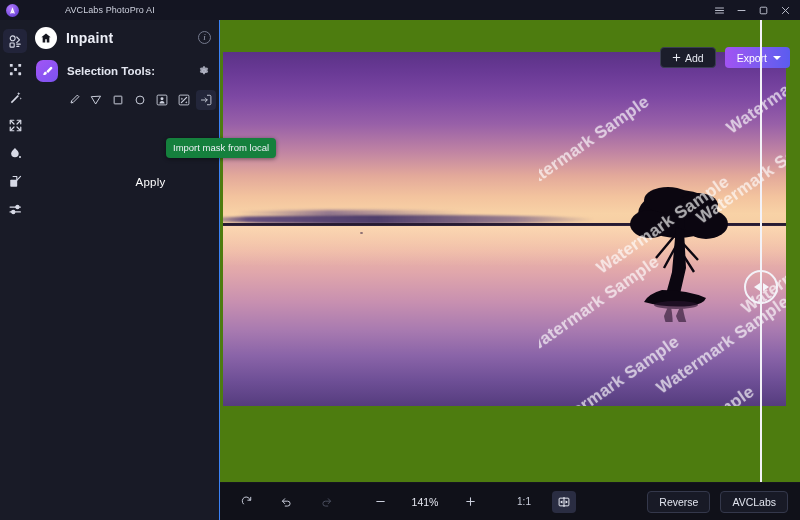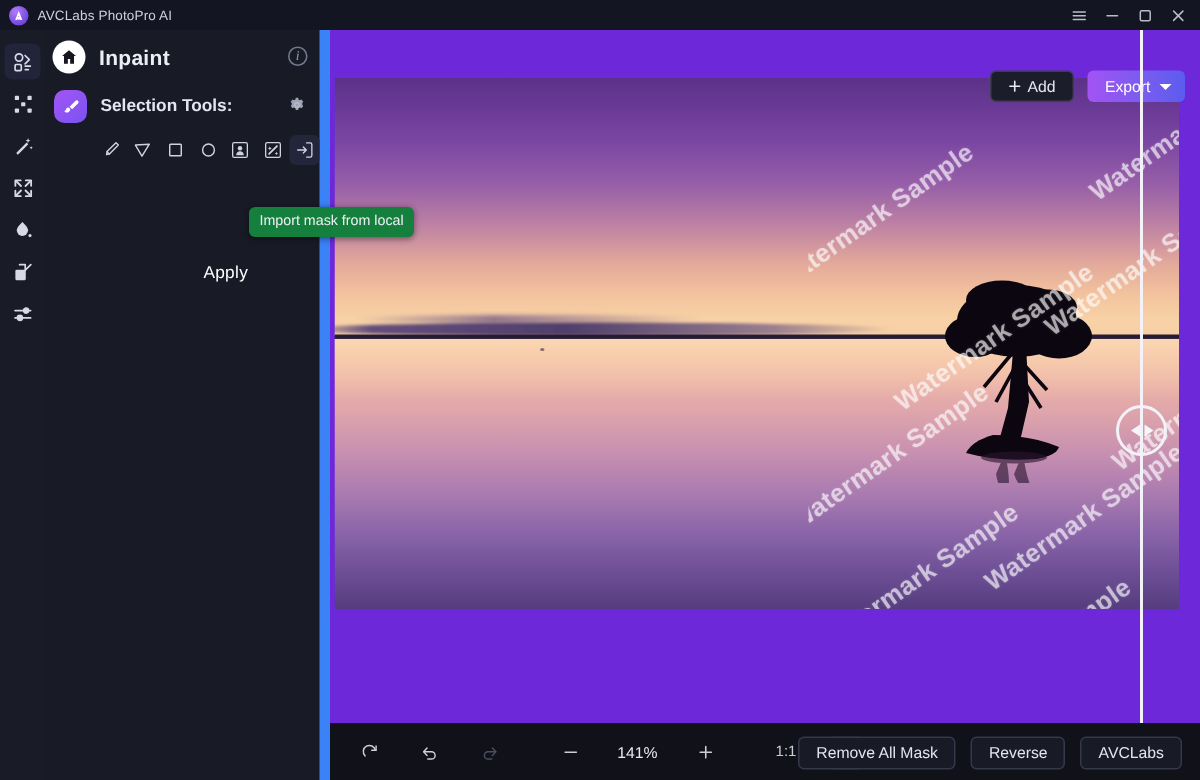--- a/index.html
+++ b/index.html
@@ -16,20 +16,21 @@
     display: flex; flex-direction: column;
   }
 
   
   .titlebar {
     height: 20px; min-height: 20px;
     background: #141522;
     display: flex; align-items: center;
     padding: 0 6px;
     position: relative;
+    gap: 40px;
   }
   .applogo {
     width: 13px; height: 13px; border-radius: 50%;
     background: radial-gradient(circle at 35% 30%, #b47cff 0%, #7b4fe0 60%, #5a35c0 100%);
     display: flex; align-items: center; justify-content: center;
     margin-right: 6px; flex: none;
   }
   .applogo svg { display: block; }
   .apptitle {
     font-size: 9px; color: #cdd0dd; letter-spacing: .1px;
@@ -61,21 +62,21 @@
     display: flex; align-items: center; justify-content: center;
     border-radius: 5px;
     color: #d7dae6;
   }
   .rail-item.active { background: #22243a; }
 
   
   .panel {
     width: 190px; background: #181a26;
     flex: none; position: relative;
-    border-right: 7px solid #3b82f6;
+    border-right: 1px solid #3b82f6;
   }
   .panel-head {
     height: 36px; display: flex; align-items: center;
     padding: 0 10px 0 0; position: relative;
   }
   .home-btn {
     width: 22px; height: 22px; border-radius: 50%;
     background: #ffffff; color: #15161f;
     display: flex; align-items: center; justify-content: center;
     margin-left: 5px; margin-right: 9px; flex: none;
@@ -130,21 +131,21 @@
     position: absolute; left: 39px; top: 150px;
     width: 163px; height: 24px; border-radius: 4px;
     background: linear-gradient(90deg, #c martin 0%, #b455f0 0%, #8a5cf2 45%, #5a57ef 100%);
     color: #ffffff; font-size: 11.5px;
     display: flex; align-items: center; justify-content: center;
     letter-spacing: .2px;
   }
 
   
   .canvas {
-    flex: 1; background: #6d28d9;
+    flex: 1; background: #4d7c0f;
     position: relative; min-width: 0;
     display: flex; flex-direction: column;
   }
   .stage { flex: 1; position: relative; overflow: hidden; }
 
   .photo {
     position: absolute; left: 3px; top: 32px;
     width: 563px; height: 354px;
     overflow: hidden;
   }
@@ -566,20 +567,19 @@
           <div class="bbtn on">
             <svg width="14" height="14" viewBox="0 0 16 16" fill="none" stroke="currentColor" stroke-width="1.1">
               <rect x="2.4" y="3.6" width="11.2" height="8.8" rx="1"></rect>
               <path d="M8 2.2v11.6" stroke-width="1.2"></path>
               <path d="M6.6 8l-2 0M5.6 6.9L4.4 8l1.2 1.1M9.4 8l2 0M10.4 6.9L11.6 8l-1.2 1.1" stroke-linecap="round" stroke-linejoin="round"></path>
             </svg>
           </div>
         </div>
 
         <div class="rightbtns">
-          <div class="obtn">Remove All Mask</div>
           <div class="obtn">Reverse</div>
           <div class="obtn">AVCLabs</div>
         </div>
       </div>
     </div>
   </div>
 </div>
 
 </body></html>

